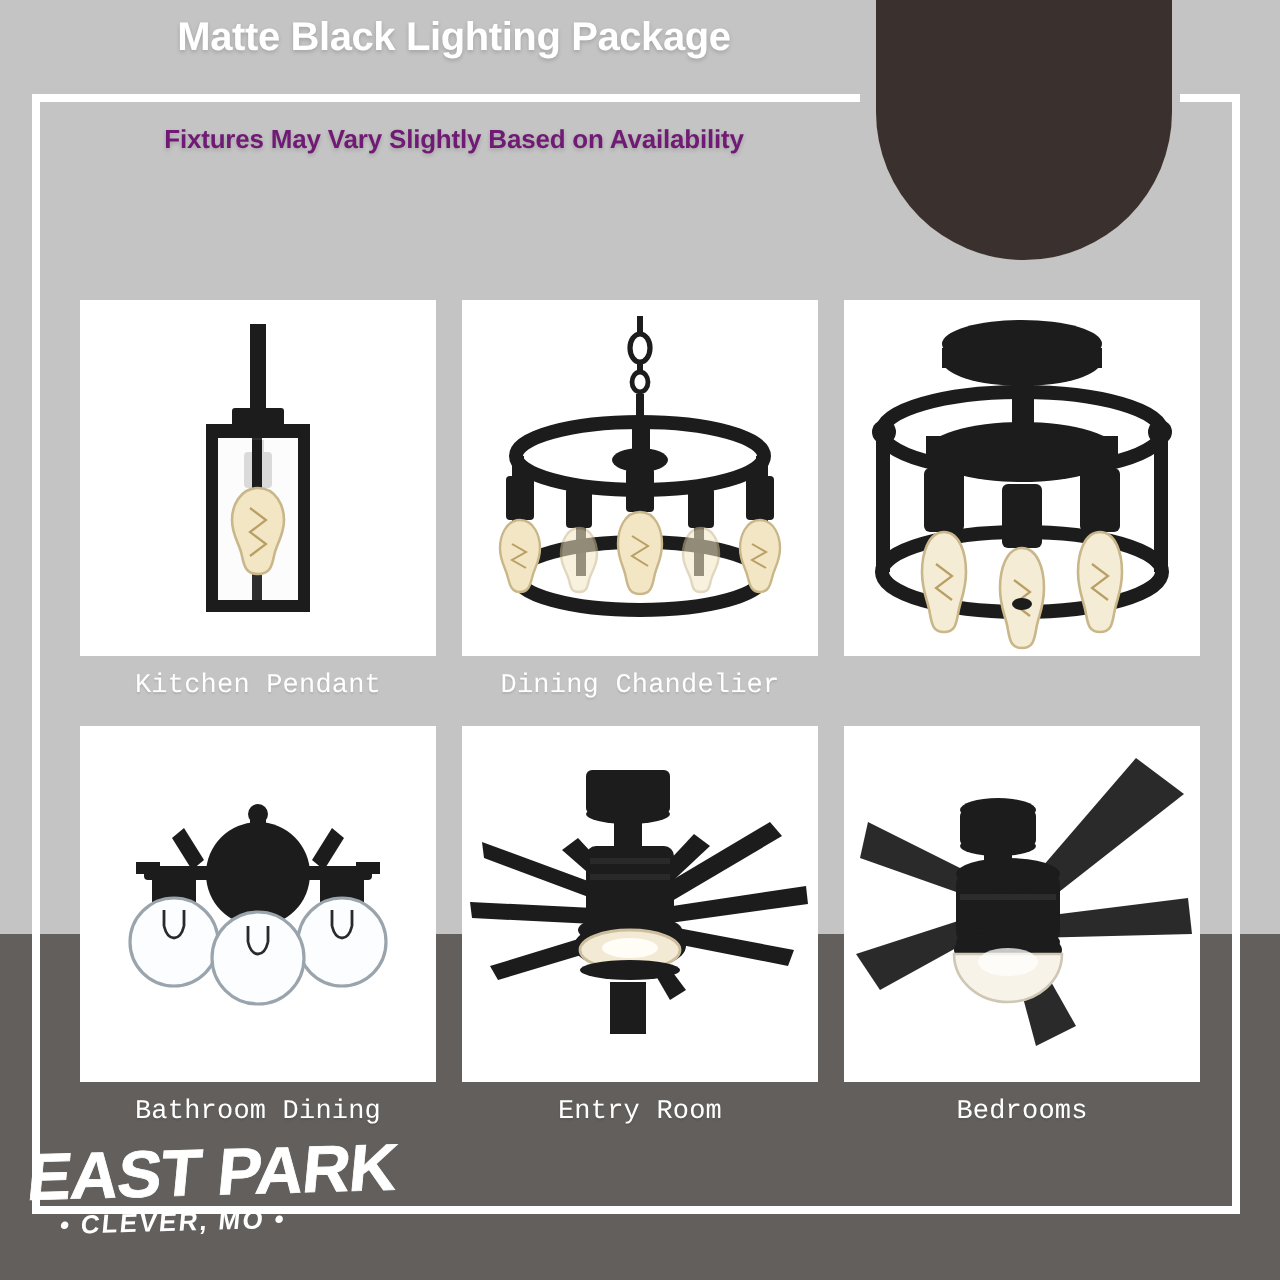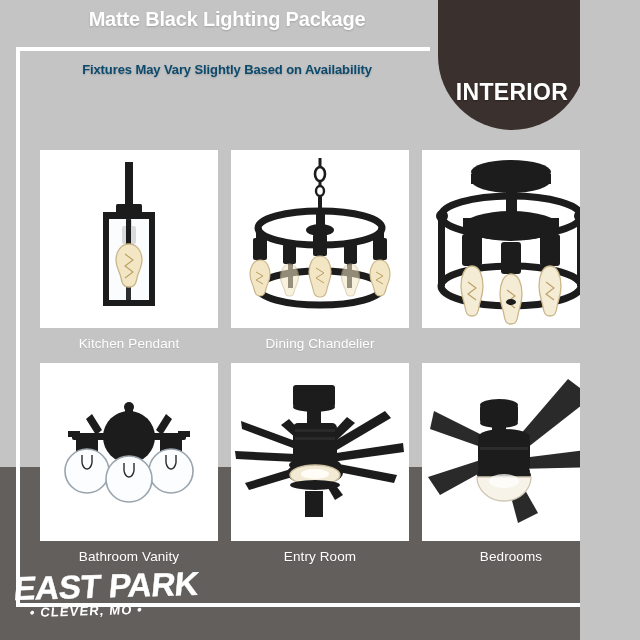--- a/index.html
+++ b/index.html
@@ -3,21 +3,21 @@
 <meta charset="utf-8">
 <title>Matte Black Lighting Package</title>
 <style>
   html,body{margin:0;padding:0;}
   body{
     width:640px;height:640px;overflow:hidden;
     background:#c4c4c4;
     font-family:"Liberation Sans", sans-serif;
     position:relative;
   }
-  #poster{position:absolute;inset:0;width:580px;height:640px;overflow:hidden;background:#c4c4c4;}
+  #poster{position:absolute;inset:0;width:640px;height:640px;overflow:hidden;background:#c4c4c4;}
 
   
   .footer-band{
     position:absolute;left:0;top:467px;width:640px;height:173px;
     background:#625f5d;
   }
 
   
   .frame{
     position:absolute;left:16px;top:47px;width:604px;height:560px;
@@ -33,21 +33,21 @@
     position:absolute;left:22px;top:8px;width:410px;
     text-align:center;
     color:#ffffff;
     font-size:20px;font-weight:bold;
     letter-spacing:-0.2px;
     text-shadow:0 1px 2px rgba(0,0,0,.18);
   }
   .subtitle{
     position:absolute;left:22px;top:62px;width:410px;
     text-align:center;
-    color:#0c4a6e;
+    color:#701a75;
     font-size:13px;font-weight:bold;
     letter-spacing:-0.1px;
     text-shadow:0 1px 2px rgba(0,0,0,.18);
   }
 
   
   .badge{
     position:absolute;left:438px;top:-18px;width:148px;height:148px;
     background:#3a302d;
     border-radius:0 0 74px 74px;
@@ -58,21 +58,21 @@
   .badge-line{
     color:#ffffff;font-size:23px;font-weight:bold;line-height:1.12;
     letter-spacing:0.3px;
     text-shadow:0 1px 2px rgba(0,0,0,.3);
   }
 
   
   .grid{
     position:absolute;left:40px;top:150px;width:560px;
   }
-  .row{display:flex;gap:13px;}
+  .row{display:flex;gap:13px;font-family:Liberation Mono, monospace;}
   .row + .row{margin-top:12px;}
   .cell{width:178px;}
   .card{
     width:178px;height:178px;background:#ffffff;
     position:relative;overflow:hidden;
   }
   .card svg{display:block;width:178px;height:178px;}
   .caption{
     margin-top:8px;text-align:center;
     color:#ffffff;font-size:13.5px;font-weight:400;
@@ -109,21 +109,20 @@
   <div class="footer-band"></div>
 
   <div class="title">Matte Black Lighting Package</div>
 
   <div class="subtitle">Fixtures May Vary Slightly Based on Availability</div>
 
   <div class="frame"></div>
   <div class="frame-mask-top"></div>
 
   <div class="badge">
-    <div class="badge-line">INTERIOR</div>
   </div>
 
   <div class="grid">
 
     <div class="row">
 
       <div class="cell">
         <div class="card">
           <svg viewBox="0 0 178 178">
             <g fill="#1c1c1c">
@@ -278,21 +277,21 @@
               <circle cx="89" cy="116" r="23"></circle>
             </g>
 
             <g fill="none" stroke="#2a2a2a" stroke-width="1.4">
               <path d="M42 92 v8 m10 -8 v8 M42 100 c2 8 8 8 10 0"></path>
               <path d="M126 92 v8 m10 -8 v8 M126 100 c2 8 8 8 10 0"></path>
               <path d="M84 100 v8 m10 -8 v8 M84 108 c2 8 8 8 10 0"></path>
             </g>
           </svg>
         </div>
-        <div class="caption">Bathroom Vanity</div>
+        <div class="caption">Bathroom Dining</div>
       </div>
 
       <div class="cell">
         <div class="card">
           <svg viewBox="0 0 178 178">
             <g fill="#1c1c1c">
 
               <rect x="62" y="22" width="42" height="22" rx="3"></rect>
               <ellipse cx="83" cy="44" rx="21" ry="5"></ellipse>
               <rect x="76" y="44" width="14" height="22"></rect>

